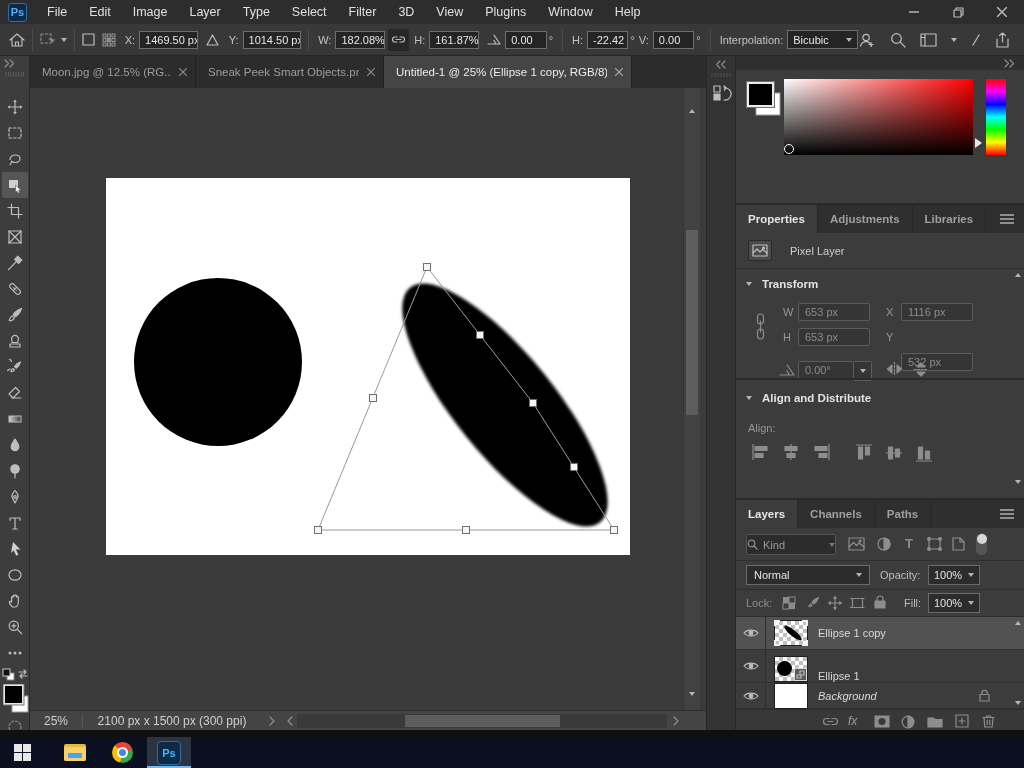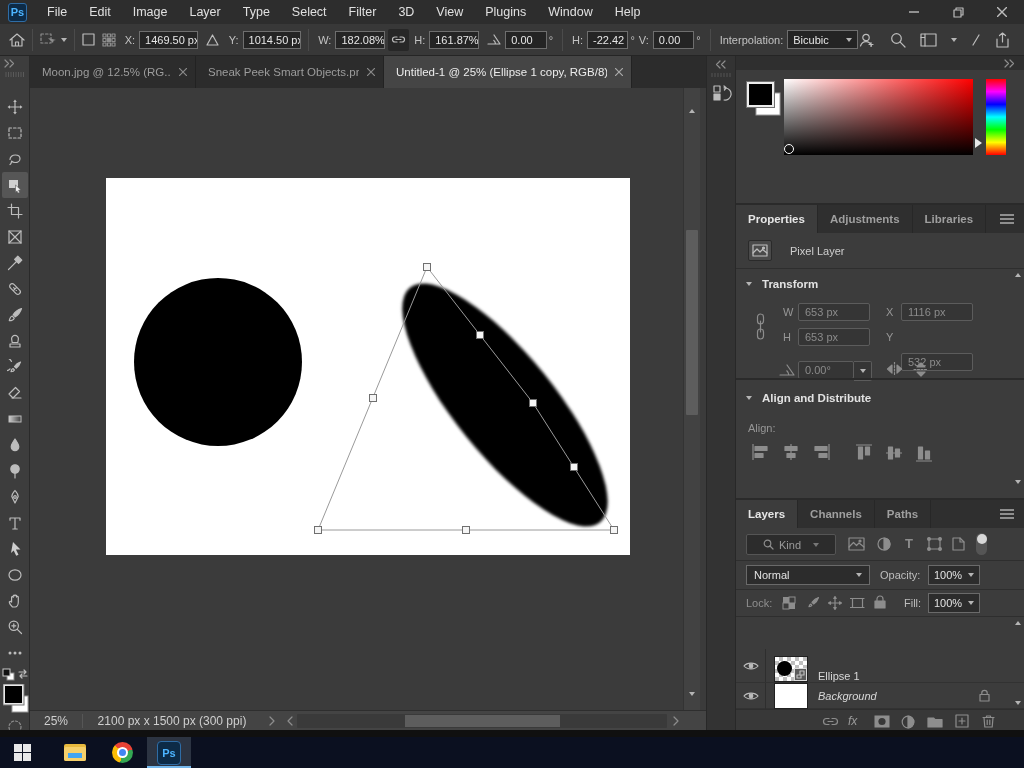--- a/index.html
+++ b/index.html
@@ -661,21 +661,21 @@
         <div class="ptab">Channels</div>
         <div class="ptab">Paths</div>
         <span class="hamb">
             <svg width="14" height="10">
               <path d="M0 1h14M0 5h14M0 9h14" stroke="#b0b0b0" stroke-width="1.4"></path>
             </svg>
           </span>
       </div>
 
       <div style="position:relative;height:33px;border-bottom:1px solid #2e2e2e;">
-        <div class="abs" style="left:10px;top:6px;width:90px;height:21px;background:#2c2c2c;border:1px solid #555;border-radius:2px;display:flex;align-items:center;padding:0 16px;gap:5px;">
+        <div class="abs" style="left:10px;top:6px;width:90px;height:21px;background:#2c2c2c;border:1px solid #555;border-radius:2px;display:flex;align-items:center;padding:0 0;gap:5px;">
           <svg width="11" height="11" class="ic-dim ic">
               <circle cx="4.5" cy="4.5" r="3.3"></circle>
               <path d="M7 7l3 3"></path>
             </svg>
           <span style="font-size:11px;color:#9a9a9a;">Kind</span>
           <span class="chevD" style="margin-left:auto;border-top-color:#777;"></span>
         </div>
         <span class="abs" style="left:112px;top:9px;">
             <svg width="17" height="14" class="ic-dim ic">
               <rect x="1" y="1" width="15" height="12"></rect>
@@ -757,20 +757,36 @@
             </svg>
           </span>
         <span class="abs" style="left:168px;top:7px;font-size:11px;color:#bdbdbd;">Fill:</span>
         <div class="abs" style="left:192px;top:3px;width:52px;height:20px;background:#2c2c2c;border:1px solid #6a6a6a;display:flex;align-items:center;padding:0 5px;">
           <span style="font-size:11px;color:#e2e2e2;">100%</span>
           <span class="chevD" style="margin-left:auto;"></span>
         </div>
       </div>
 
       <div style="position:relative;height:92px;overflow:hidden;">
+        <div class="lrow selected" style="top:0;">
+          <div class="eyebox">
+              <svg width="16" height="10" class="ic">
+                <path d="M1 5C4 1.2 12 1.2 15 5 12 8.8 4 8.8 1 5z"></path>
+                <circle cx="8" cy="5" r="1.8" fill="#bdbdbd"></circle>
+              </svg>
+            </div>
+          <div class="thumb corners">
+            <i></i>
+              <i></i>
+              <i></i>
+              <i></i>
+            <span style="position:absolute;left:7px;top:9px;width:22px;height:6px;background:#000;border-radius:50%;transform:rotate(40deg);"></span>
+          </div>
+          <span class="lname">Ellipse 1 copy</span>
+        </div>
         <div class="lrow" style="top:33px;align-items:flex-end;">
           <div class="eyebox">
               <svg width="16" height="10" class="ic">
                 <path d="M1 5C4 1.2 12 1.2 15 5 12 8.8 4 8.8 1 5z"></path>
                 <circle cx="8" cy="5" r="1.8" fill="#bdbdbd"></circle>
               </svg>
             </div>
           <div class="thumb">
             <span style="position:absolute;left:2px;top:4px;width:15px;height:15px;background:#000;border-radius:50%;"></span>
             <span style="position:absolute;right:0;bottom:0;width:13px;height:13px;background:#5a5a5a;border:1px solid #ddd;">

